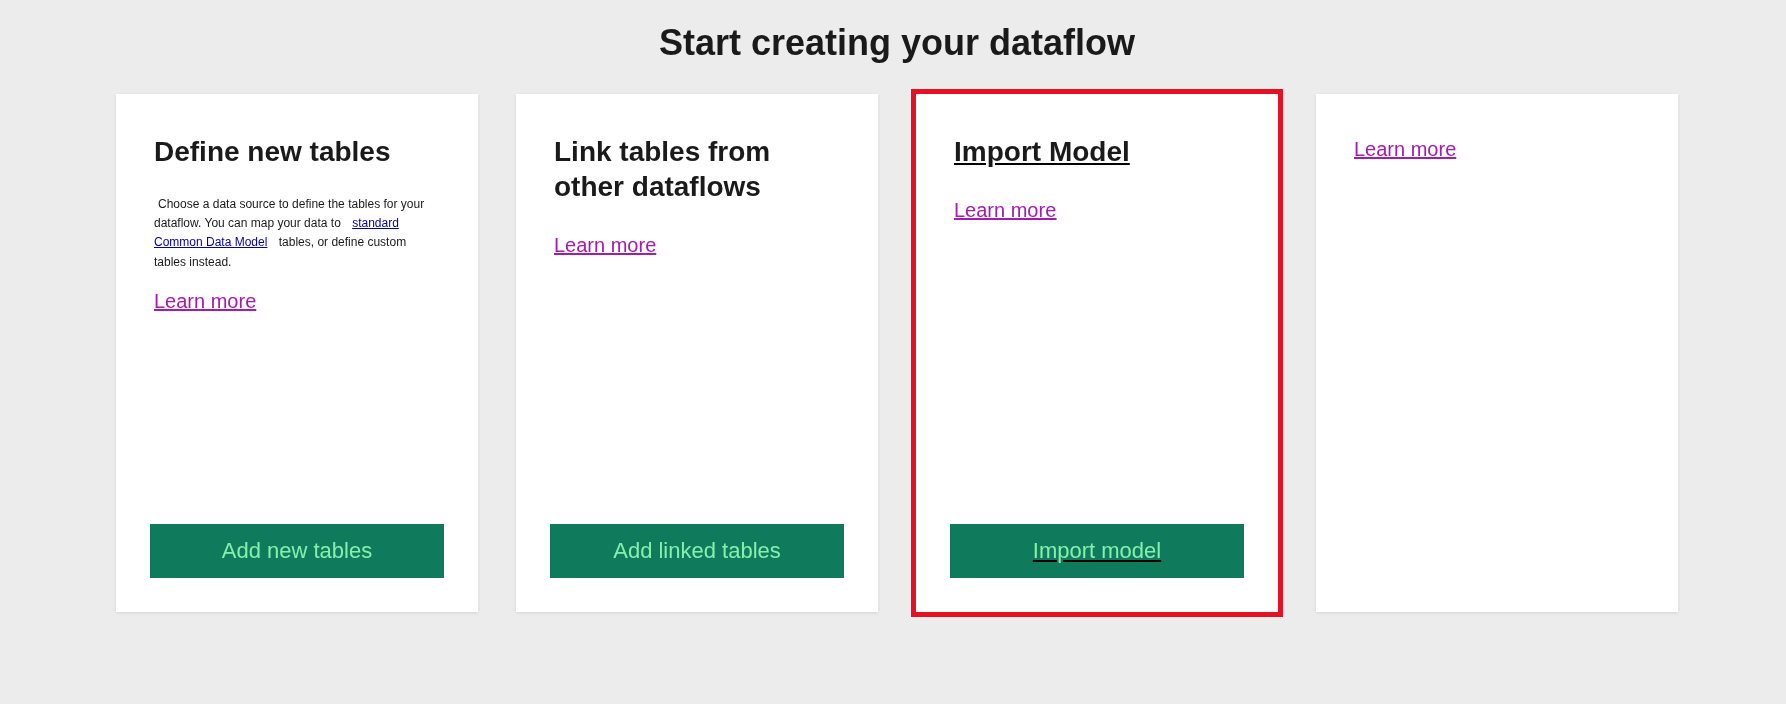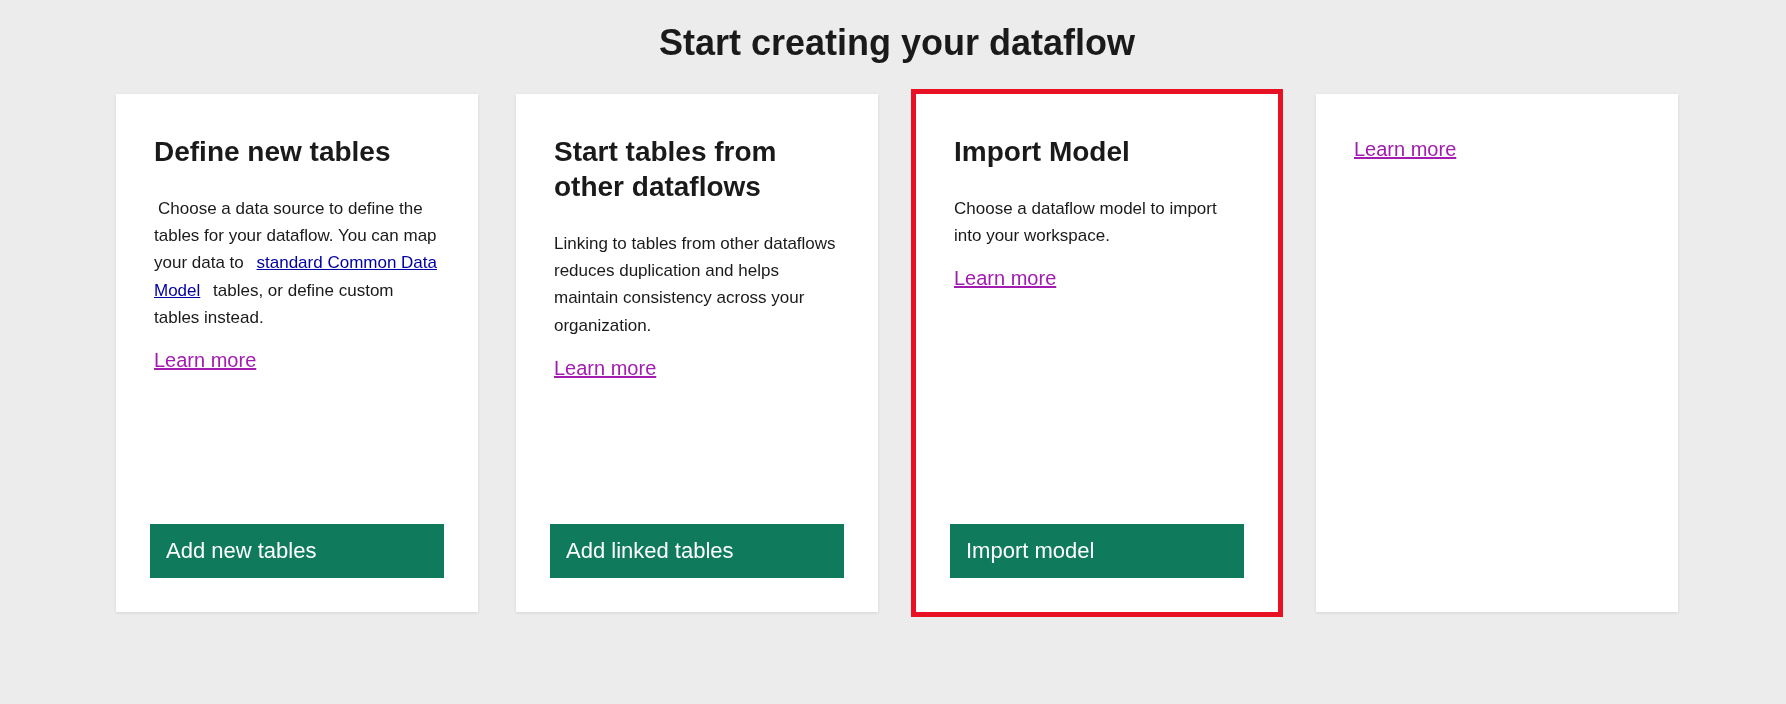--- a/index.html
+++ b/index.html
@@ -34,30 +34,31 @@
       height: 518px;
       padding: 36px 34px 34px 34px;
       box-shadow: 0 1px 3px rgba(0,0,0,0.1);
       display: flex;
       flex-direction: column;
       position: relative;
     }
     .card.highlighted {
       outline: 5px solid #e81123;
       outline-offset: 0;
+      text-decoration: underline;
     }
     .card-title {
       font-size: 28px;
       font-weight: 700;
       color: #1a1a1a;
       line-height: 1.25;
       margin-bottom: 18px;
     }
     .card-description {
-      font-size: 17px;
+      font-size: 12px;
       color: #1a1a1a;
       line-height: 1.6;
       margin-bottom: 6px;
     }
     .inline-link {
       color: #0000a3;
       text-decoration: underline;
       cursor: pointer;
     }
     .learn-more {
@@ -65,27 +66,27 @@
       color: #a21caf;
       text-decoration: underline;
       cursor: pointer;
       margin-top: 4px;
       display: inline-block;
       width: fit-content;
     }
     .card-button {
       margin-top: auto;
       background-color: #0f7b5c;
-      color: #ffffff;
+      color: #86efac;
       border: none;
       font-size: 22px;
       font-weight: 400;
-      padding: 14px 16px;
+      padding: 14px 0;
       cursor: pointer;
-      text-align: left;
+      text-align: center;
       width: 100%;
       font-family: inherit;
     }
   </style>
 </head>
 <body>
 
 <h1 class="page-title">Start creating your dataflow</h1>
 
 <div class="cards-container">
@@ -93,29 +94,27 @@
   <div class="card">
     <h2 class="card-title">Define new tables</h2>
     <p class="card-description">
       <span>Choose a data source to define the tables for your dataflow. You can map your data to </span><a class="inline-link">standard Common Data Model</a><span> tables, or define custom tables instead.</span>
     </p>
     <a class="learn-more">Learn more</a>
     <button class="card-button">Add new tables</button>
   </div>
 
   <div class="card">
-    <h2 class="card-title">Start tables from other dataflows</h2>
-    <p class="card-description">Linking to tables from other dataflows reduces duplication and helps maintain consistency across your organization.</p>
+    <h2 class="card-title">Link tables from other dataflows</h2>
     <a class="learn-more">Learn more</a>
     <button class="card-button">Add linked tables</button>
   </div>
 
   <div class="card highlighted">
     <h2 class="card-title">Import Model</h2>
-    <p class="card-description">Choose a dataflow model to import into your workspace.</p>
     <a class="learn-more">Learn more</a>
     <button class="card-button">Import model</button>
   </div>
 
   <div class="card">
     <a class="learn-more">Learn more</a>
   </div>
 
 </div>
 

